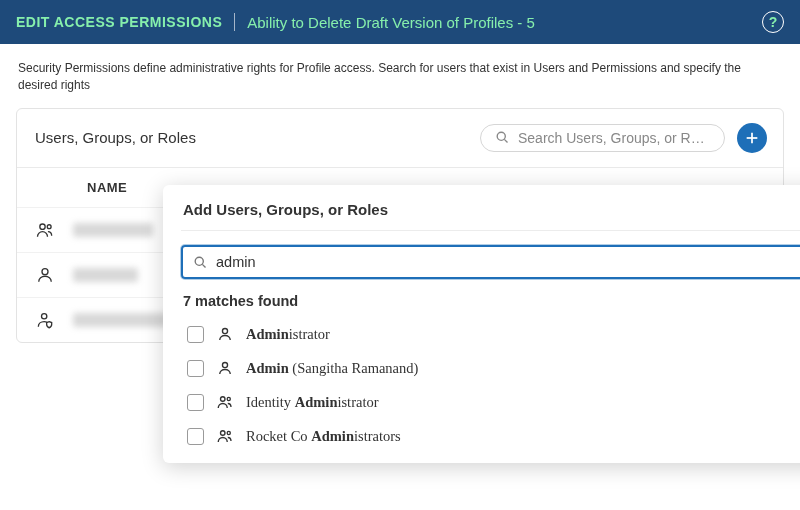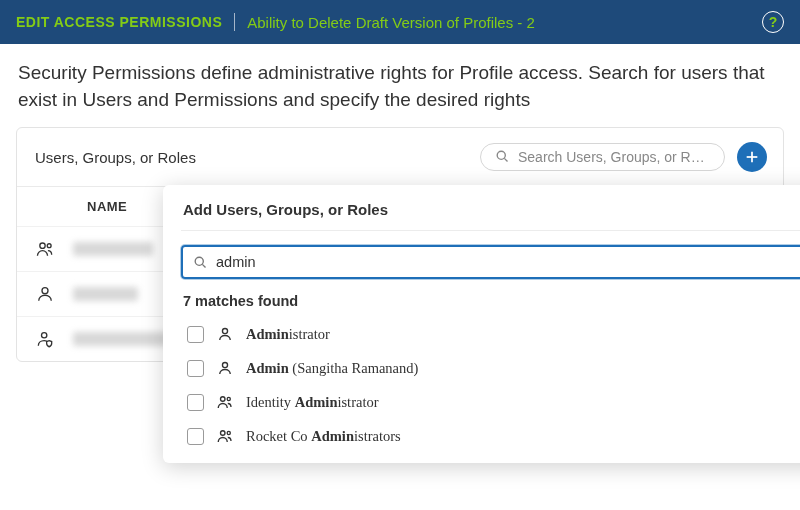--- a/index.html
+++ b/index.html
@@ -8,21 +8,21 @@
     font-size: 14px;
     color: #333;
     background: #fff;
     width: 800px;
     height: 510px;
     overflow: hidden;
     position: relative;
   }
   .header {
     background: #1e4a7a;
-    color: #84cc16;
+    color: #86efac;
     height: 44px;
     display: flex;
     align-items: center;
     padding: 12px 16px;
     gap: 12px;
   }
   .header-title {
     font-weight: 600;
     letter-spacing: 0.5px;
     font-size: 14px;
@@ -45,21 +45,21 @@
     display: flex;
     align-items: center;
     justify-content: center;
     font-size: 14px;
     font-weight: 700;
     cursor: pointer;
   }
   .desc {
     padding: 16px 18px 14px 18px;
     color: #333;
-    font-size: 19px;
+    font-size: 12px;
     line-height: 1.4;
   }
   .panel {
     border: 1px solid #e3e3e3;
     border-radius: 6px;
     margin: 0 16px;
     background: #fff;
   }
   .panel-header {
     display: flex;
@@ -224,21 +224,21 @@
     background: #c9c9c9;
     border-radius: 4px;
   }
 </style>
 </head>
 <body>
 
 <div class="header">
   <span class="header-title">EDIT ACCESS PERMISSIONS</span>
   <span class="header-divider"></span>
-  <span class="header-subtitle">Ability to Delete Draft Version of Profiles - 2</span>
+  <span class="header-subtitle">Ability to Delete Draft Version of Profiles - 5</span>
   <span class="header-spacer"></span>
   <span class="help-icon">?</span>
 </div>
 
 <div class="desc">Security Permissions define administrative rights for Profile access. Search for users that exist in Users and Permissions and specify the desired rights</div>
 
 <div class="panel">
   <div class="panel-header">
     <span class="panel-title">Users, Groups, or Roles</span>
     <div class="search-box">

